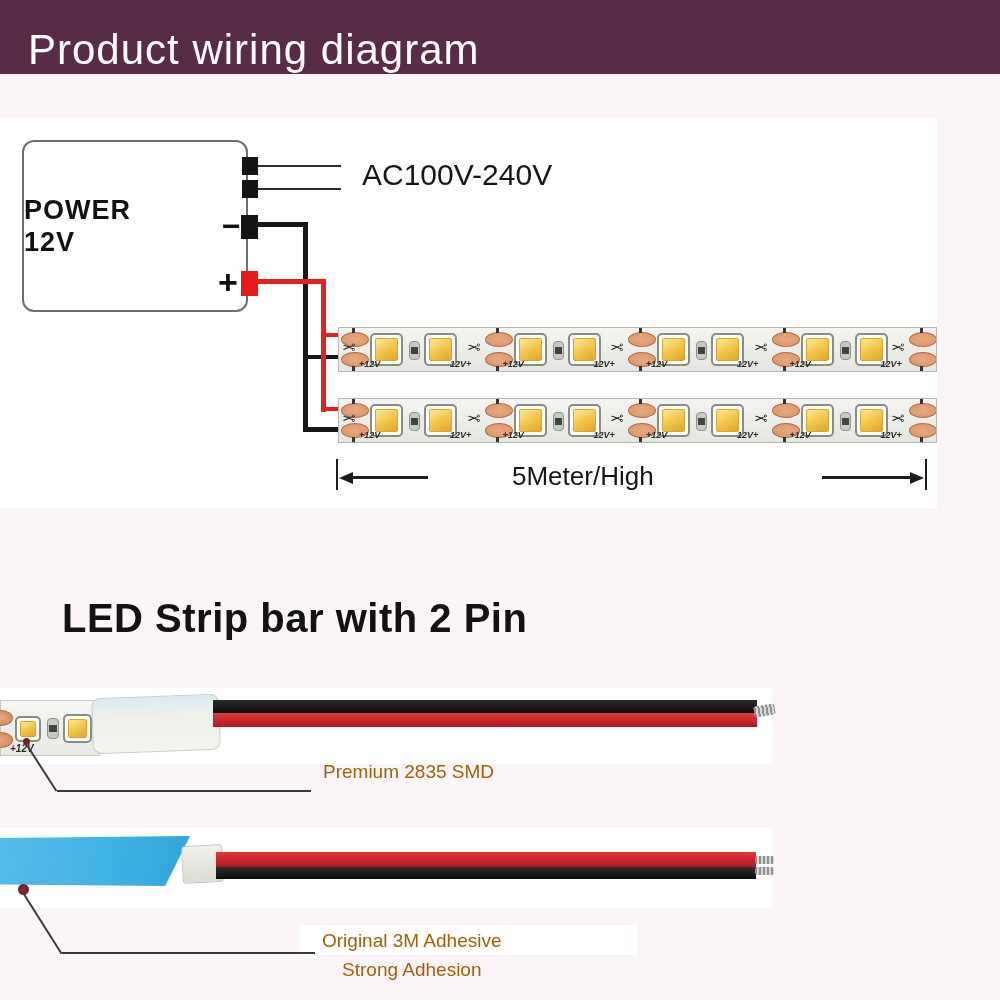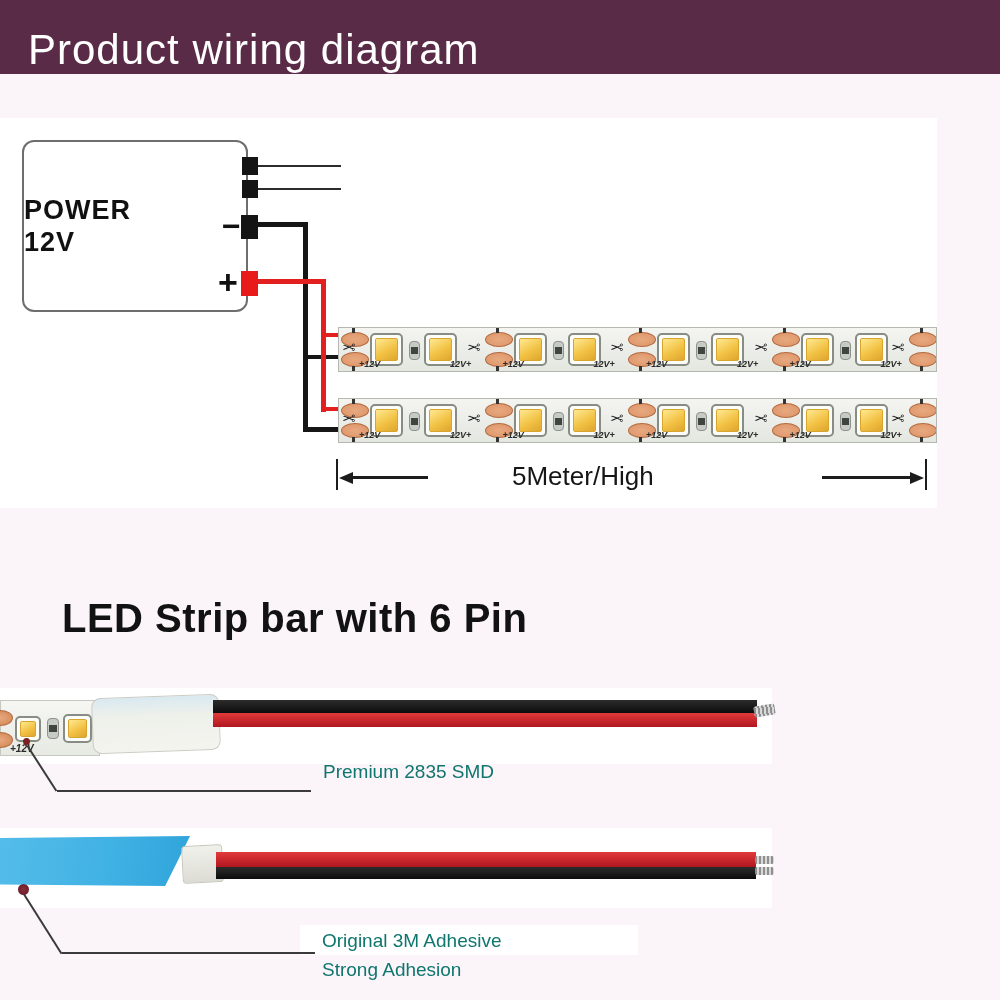--- a/index.html
+++ b/index.html
@@ -31,21 +31,21 @@
   #ac-label{position:absolute;left:362px;top:158px;font-size:30px;color:#161616;}
   #minus-symbol{position:absolute;left:222px;top:208px;font-size:32px;color:#111;font-weight:bold;}
   #plus-symbol{position:absolute;left:218px;top:263px;font-size:34px;color:#111;font-weight:bold;}
   
   .dim-tick{position:absolute;width:2px;height:31px;background:#1c1c1c;}
   .dim-shaft{position:absolute;height:3px;background:#1c1c1c;}
   .arrowhead{position:absolute;width:0;height:0;border-top:6px solid transparent;border-bottom:6px solid transparent;}
   #roll-label{position:absolute;left:512px;top:461px;font-size:26px;color:#161616;}
   
   #section2-heading{position:absolute;left:62px;top:596px;font-size:40px;font-weight:bold;color:#121212;letter-spacing:0.5px;}
-  .callout-text{position:absolute;font-size:19px;line-height:29px;color:#0f766e;}
+  .callout-text{position:absolute;font-size:19px;line-height:29px;color:#a16207;text-align:center;}
   .leader{position:absolute;height:2px;background:#3a3a3a;transform-origin:0 0;}
   
   .mini-strip{position:absolute;background:linear-gradient(#f6f7f3,#e7e9e3);border:1px solid #c6c8c0;box-sizing:border-box;}
   .led{position:absolute;background:#fcfcf9;border:2px solid #878c85;border-radius:5px;box-sizing:border-box;}
   .led .chip{position:absolute;left:3px;top:3px;right:3px;bottom:3px;border-radius:2px;
     background:linear-gradient(150deg,#ffe992 0%,#f2c244 55%,#dfa52f 100%);border:1px solid #d8a52e;box-sizing:border-box;}
   .pad{position:absolute;border-radius:50%;border:1px solid #b26a3e;box-sizing:border-box;}
   .resistor{position:absolute;background:#c7cbc5;border:1px solid #8f938d;border-radius:4px;box-sizing:border-box;}
   .resistor .band{position:absolute;left:1px;right:1px;top:6px;height:7px;background:#41453f;}
   .wire-flat{position:absolute;}
@@ -76,20 +76,21 @@
 
   <div id="power-box">
     <div class="pline">POWER</div>
     <div class="pline">12V</div>
   </div>
 
   <div class="terminal" style="left:242px;top:157px;width:16px;height:18px;background:#141414;"></div>
   <div class="terminal" style="left:242px;top:180px;width:16px;height:18px;background:#141414;"></div>
   <div class="thin-line" style="left:258px;top:165px;width:83px;height:2px;"></div>
   <div class="thin-line" style="left:258px;top:188px;width:83px;height:2px;"></div>
+  <div id="ac-label">AC100V-240V</div>
 
   <div id="minus-symbol">−</div>
   <div class="terminal" style="left:241px;top:215px;width:17px;height:24px;background:#141414;"></div>
   <div id="plus-symbol">+</div>
   <div class="terminal" style="left:241px;top:271px;width:17px;height:25px;background:#e81a1a;"></div>
 
   <div class="wire" style="left:258px;top:222px;width:50px;height:5px;background:#161616;"></div>
   <div class="wire" style="left:303px;top:222px;width:5px;height:210px;background:#161616;"></div>
   <div class="wire" style="left:303px;top:355px;width:38px;height:4px;background:#161616;"></div>
   <div class="wire" style="left:303px;top:427px;width:38px;height:5px;background:#161616;"></div>
@@ -243,21 +244,21 @@
         <div style="position: absolute; inset: 3px; border-radius: 2px; background: linear-gradient(150deg, rgb(255, 233, 146) 0%, rgb(242, 194, 68) 55%, rgb(223, 165, 47) 100%); border: 1px solid rgb(216, 165, 46); box-sizing: border-box;"></div>
       </div>
       <div style="position: absolute; left: 500.5px; top: 13px; width: 11px; height: 19px; background: rgb(199, 203, 197); border: 1px solid rgb(143, 147, 141); border-radius: 4px; box-sizing: border-box;">
         <div style="position: absolute; left: 1px; right: 1px; top: 5px; height: 7px; background: rgb(65, 69, 63);"></div>
       </div>
       <div style="position: absolute; left: 450.5px; top: 31px; font-size: 9px; font-weight: bold; font-style: italic; color: rgb(43, 43, 43);">+12V</div>
       <div style="position: absolute; left: 541.5px; top: 31px; font-size: 9px; font-weight: bold; font-style: italic; color: rgb(43, 43, 43);">12V+</div>
     </div>
   </div>
 
-<div id="section2-heading">LED Strip bar with 6 Pin</div>
+<div id="section2-heading">LED Strip bar with 2 Pin</div>
 
 <div class="mini-strip" style="left:0;top:700px;width:100px;height:56px;">
   <div class="pad" style="left:-14px;top:9px;width:26px;height:16px;background:radial-gradient(#e8a97f,#d08452);"></div>
   <div class="pad" style="left:-14px;top:31px;width:26px;height:16px;background:radial-gradient(#e8a97f,#d08452);"></div>
   <div class="led" style="left:14px;top:15px;width:26px;height:26px;">
       <div class="chip"></div>
     </div>
   <div class="resistor" style="left:46px;top:17px;width:12px;height:21px;">
       <div class="band"></div>
     </div>

